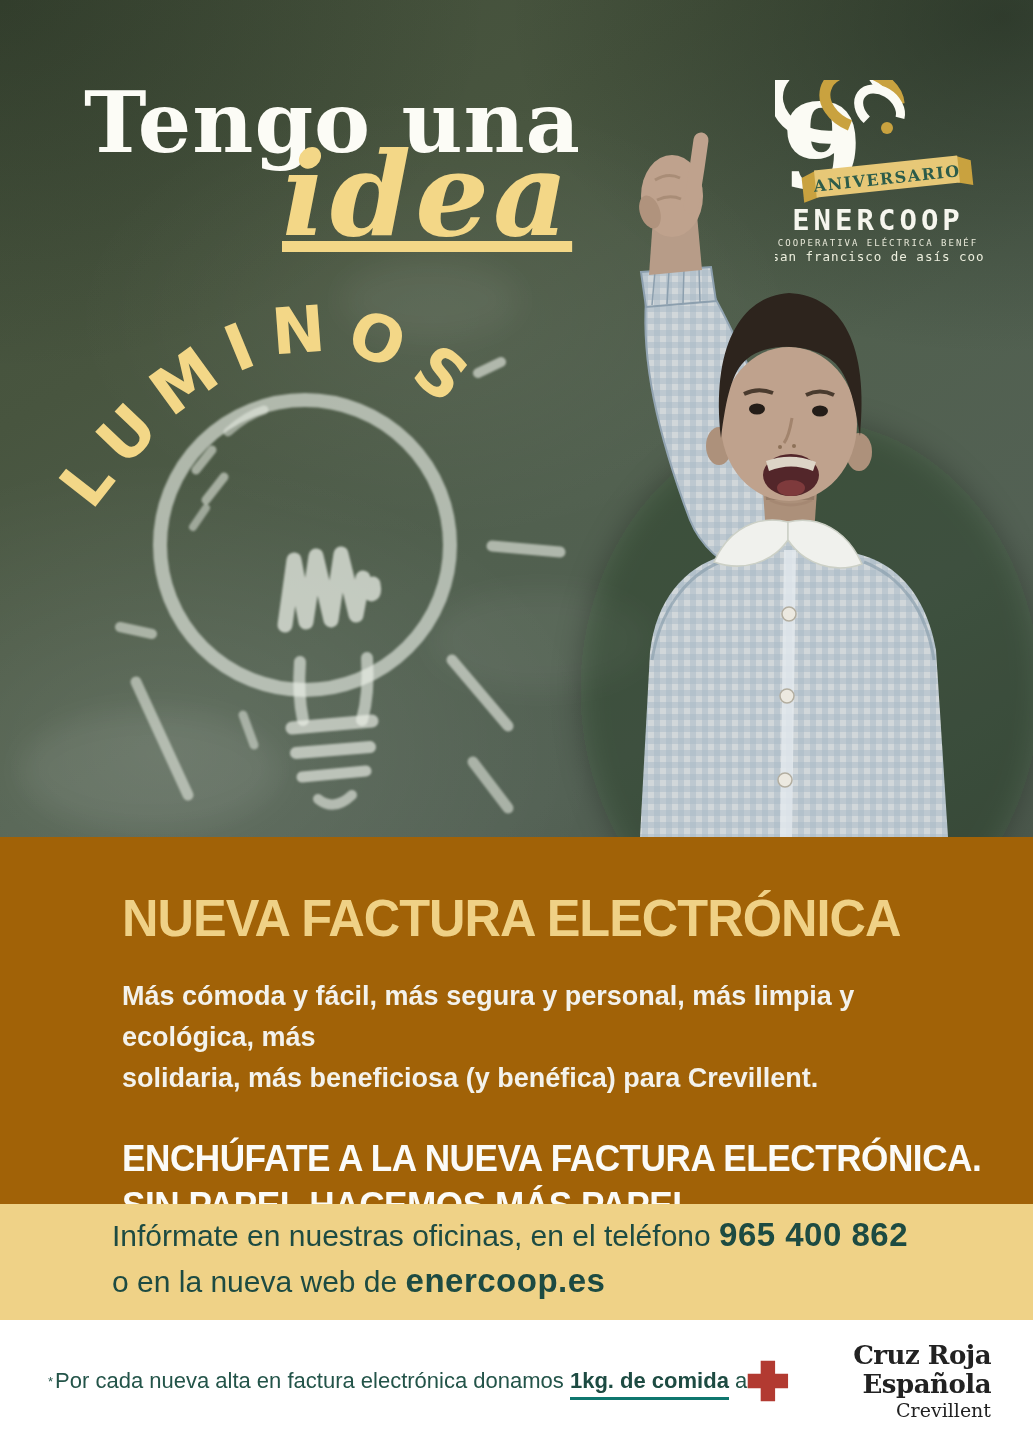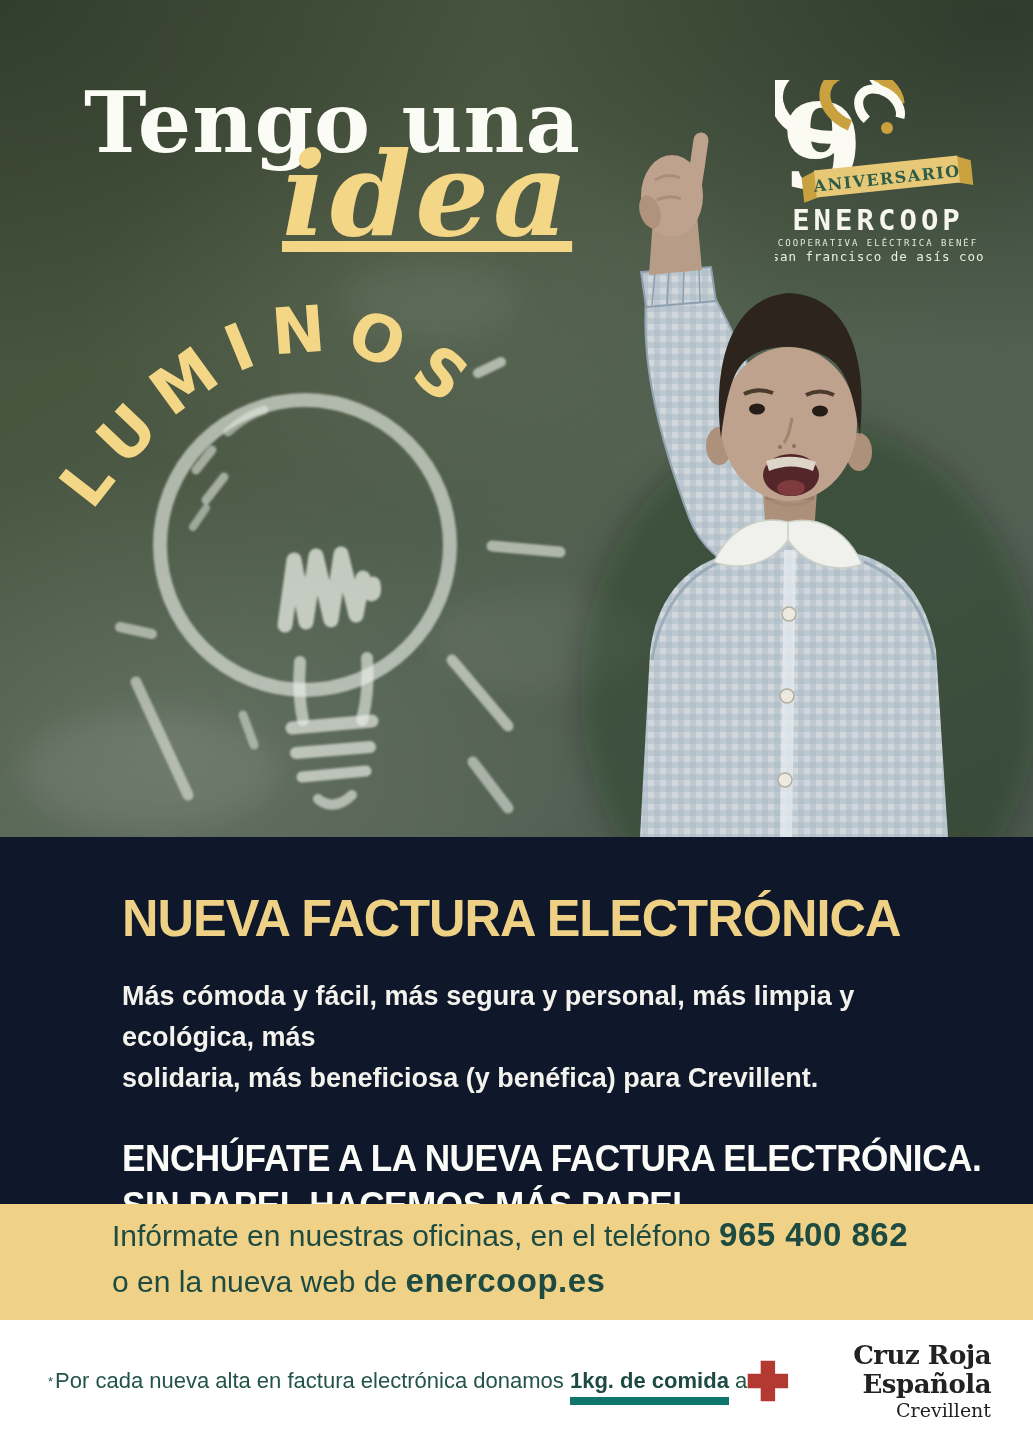--- a/index.html
+++ b/index.html
@@ -20,40 +20,40 @@
   .headline1{position:absolute;left:84px;top:50px;
     font-family:"DejaVu Serif",serif;font-weight:bold;font-size:84px;line-height:1;
     color:#fcfcf6;letter-spacing:1px;margin-top:31px;}
   .headline2{position:absolute;left:282px;top:136px;
     font-family:"DejaVu Serif",serif;font-style:italic;font-weight:bold;font-size:116px;line-height:1;
     color:#f3d787;letter-spacing:4px;text-decoration:underline;}
 
   .logo{position:absolute;left:775px;top:80px;width:240px;height:195px;}
 
   
-  .info{position:absolute;left:0;top:837px;width:1033px;height:367px;background:#0f172a;
+  .info{position:absolute;left:0;top:837px;width:1033px;height:367px;background:#a16207;
         box-sizing:border-box;padding:56px 40px 0 122px;}
   .info-title{color:#efd186;font-weight:bold;font-size:51px;letter-spacing:-1px;line-height:1;
               transform:scaleX(0.99);transform-origin:left;white-space:nowrap;}
   .info-body{margin-top:32px;color:#f3f2ec;font-size:27px;line-height:41px;font-weight:bold;}
   .info-cta{margin-top:36px;color:#fbfbf8;font-weight:bold;font-size:37px;line-height:47px;
             letter-spacing:-0.5px;transform:scaleX(0.95);transform-origin:left;white-space:nowrap;}
 
   
   .contact{position:absolute;left:0;top:1204px;width:1033px;height:116px;background:#efd287;
            box-sizing:border-box;padding:8px 30px 0 112px;color:#1d4b42;}
   .contact .row{font-size:30px;line-height:45px;}
   .contact .strong{font-weight:bold;font-size:33px;letter-spacing:0.5px;}
 
   
   .footer{position:absolute;left:0;top:1320px;width:1033px;height:132px;background:#ffffff;
           display:flex;align-items:center;box-sizing:border-box;padding:0 42px 10px 48px;}
   .note{color:#235449;font-size:22px;white-space:nowrap;}
   .note .ast{font-size:13px;vertical-align:2px;margin-right:2px;}
-  .note .kg{font-weight:bold;color:#1d4b42;border-bottom:8px solid #0f766e;padding-bottom:4px;}
+  .note .kg{font-weight:bold;color:#1d4b42;border-bottom:3px solid #0f766e;padding-bottom:4px;}
   .charity{margin-left:auto;display:flex;align-items:center;gap:4px;}
   .charity .txt{text-align:right;color:#222;font-family:"DejaVu Serif",serif;line-height:1.1;}
   .charity .name{font-weight:bold;font-size:26px;letter-spacing:-0.5px;}
   .charity .loc{font-size:19px;margin-top:2px;}
 </style>
 </head>
 <body>
 
 <div class="poster">
 

